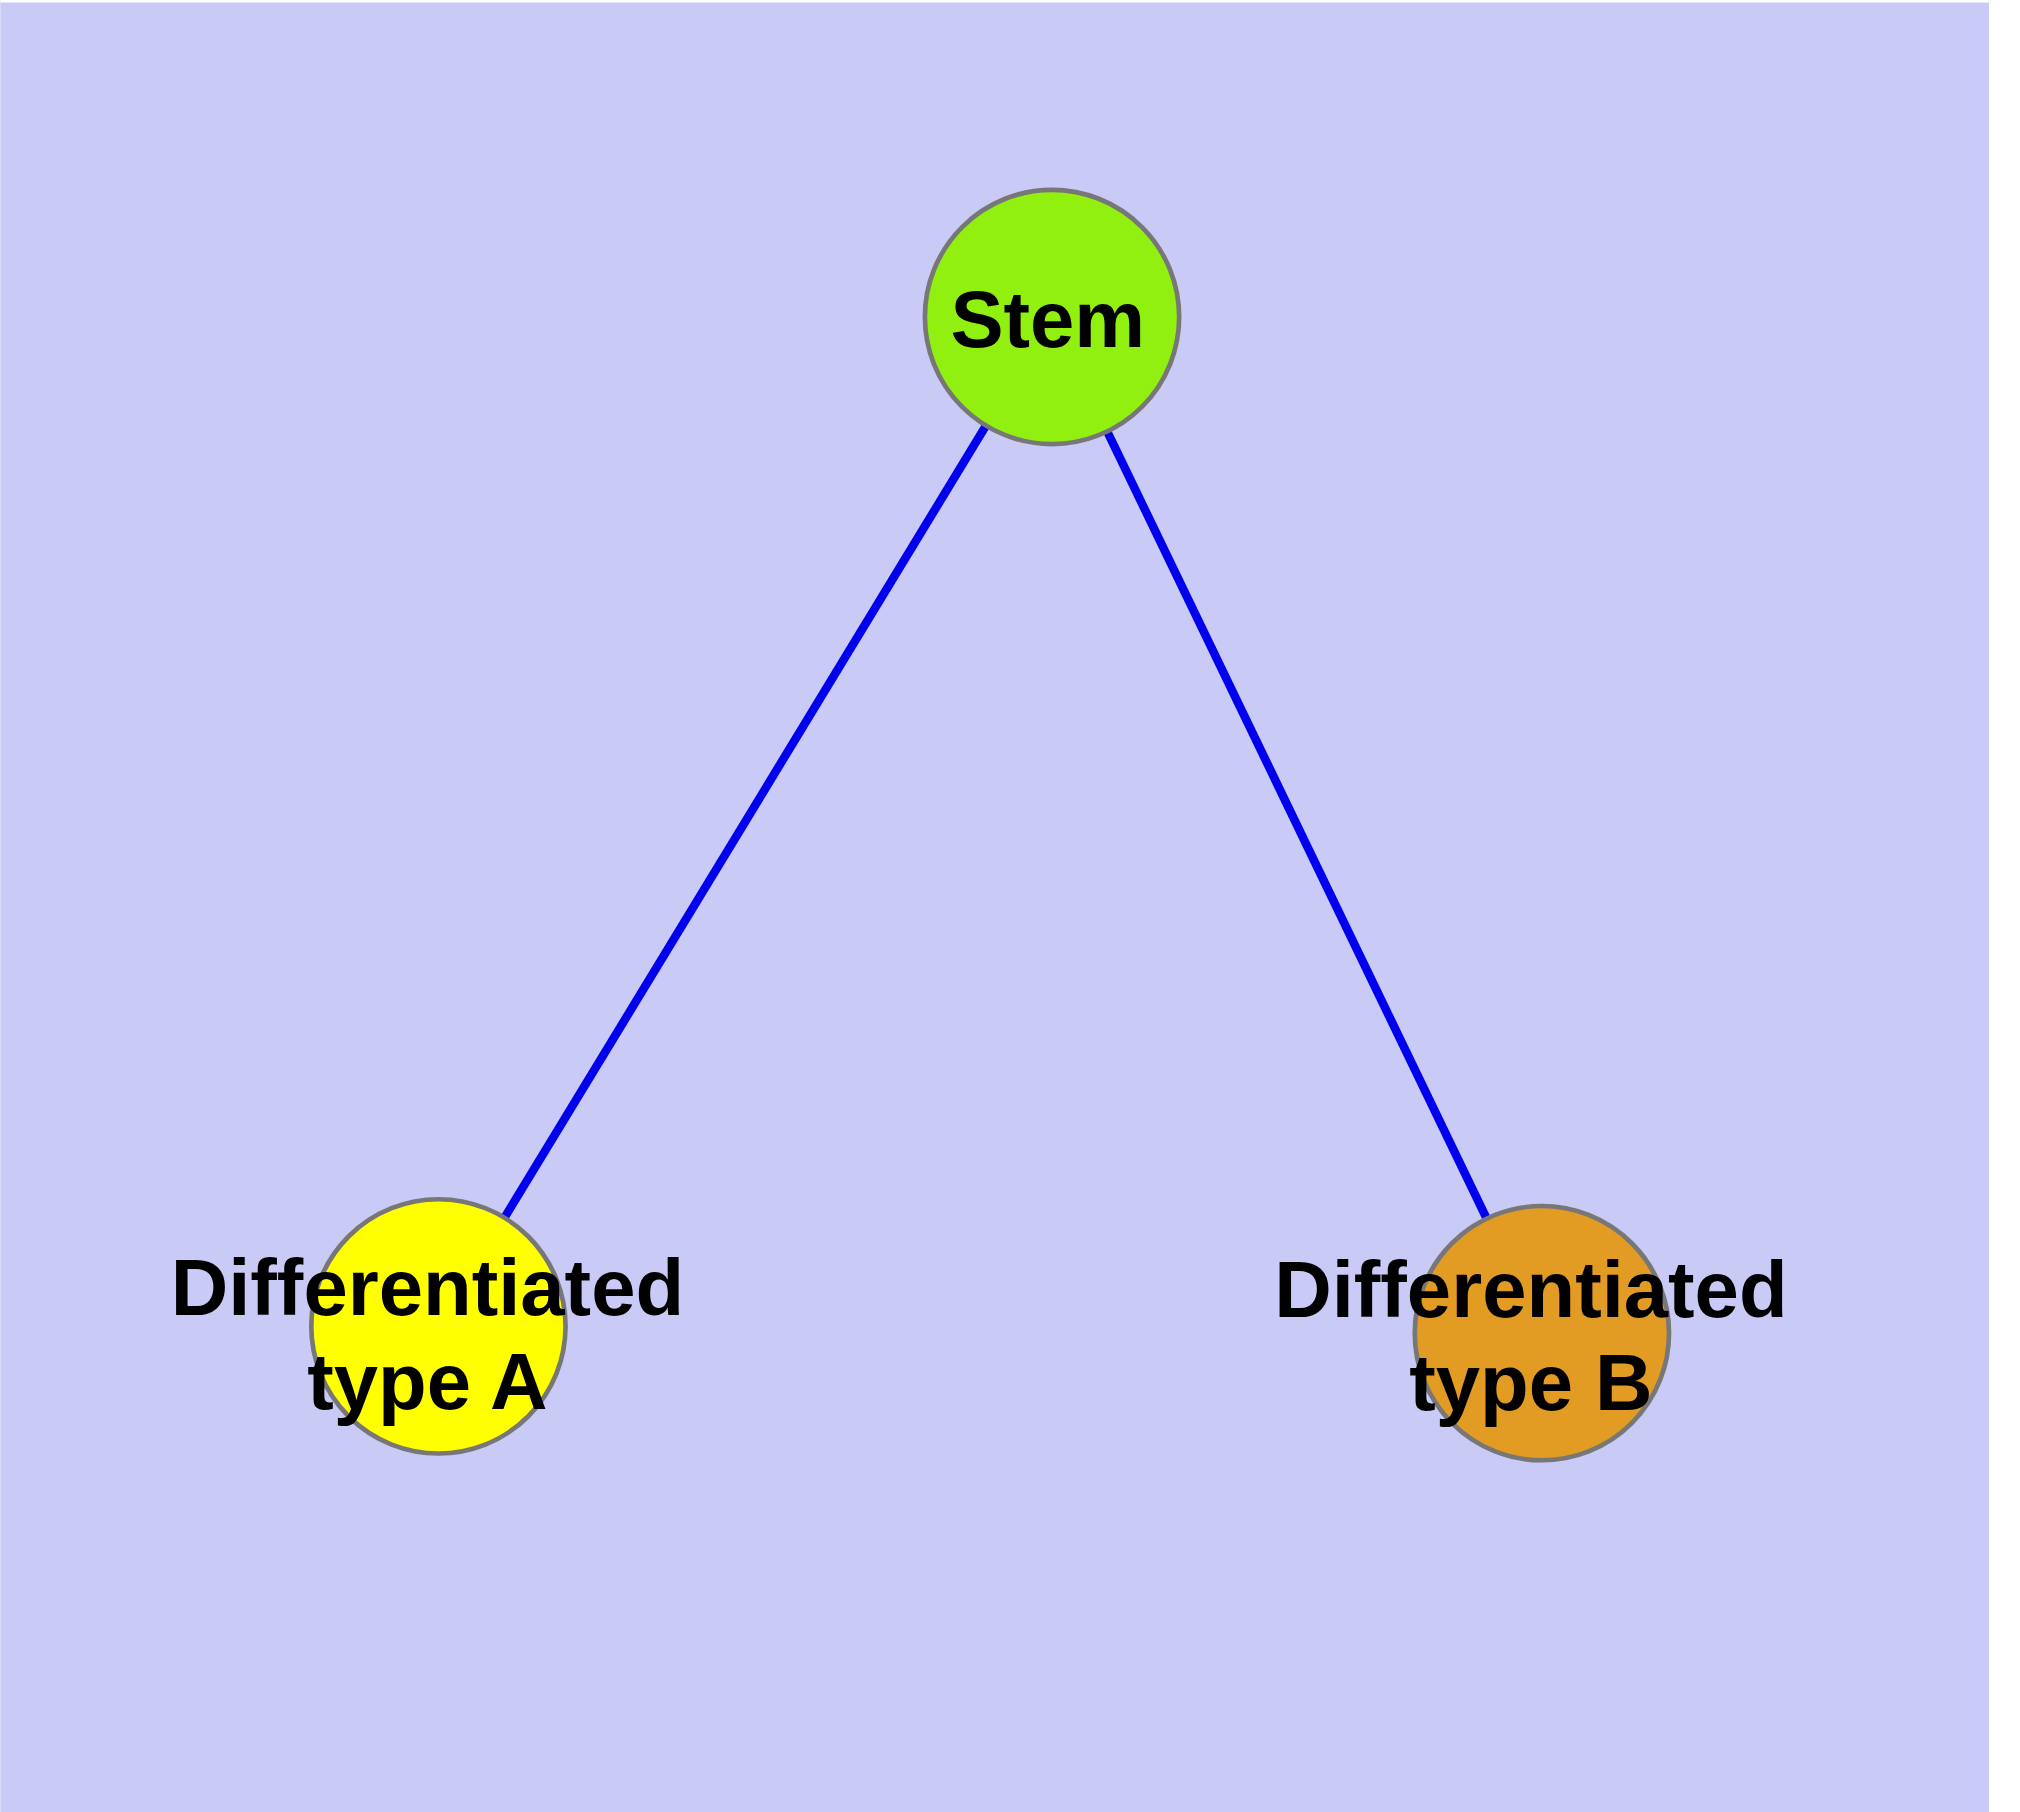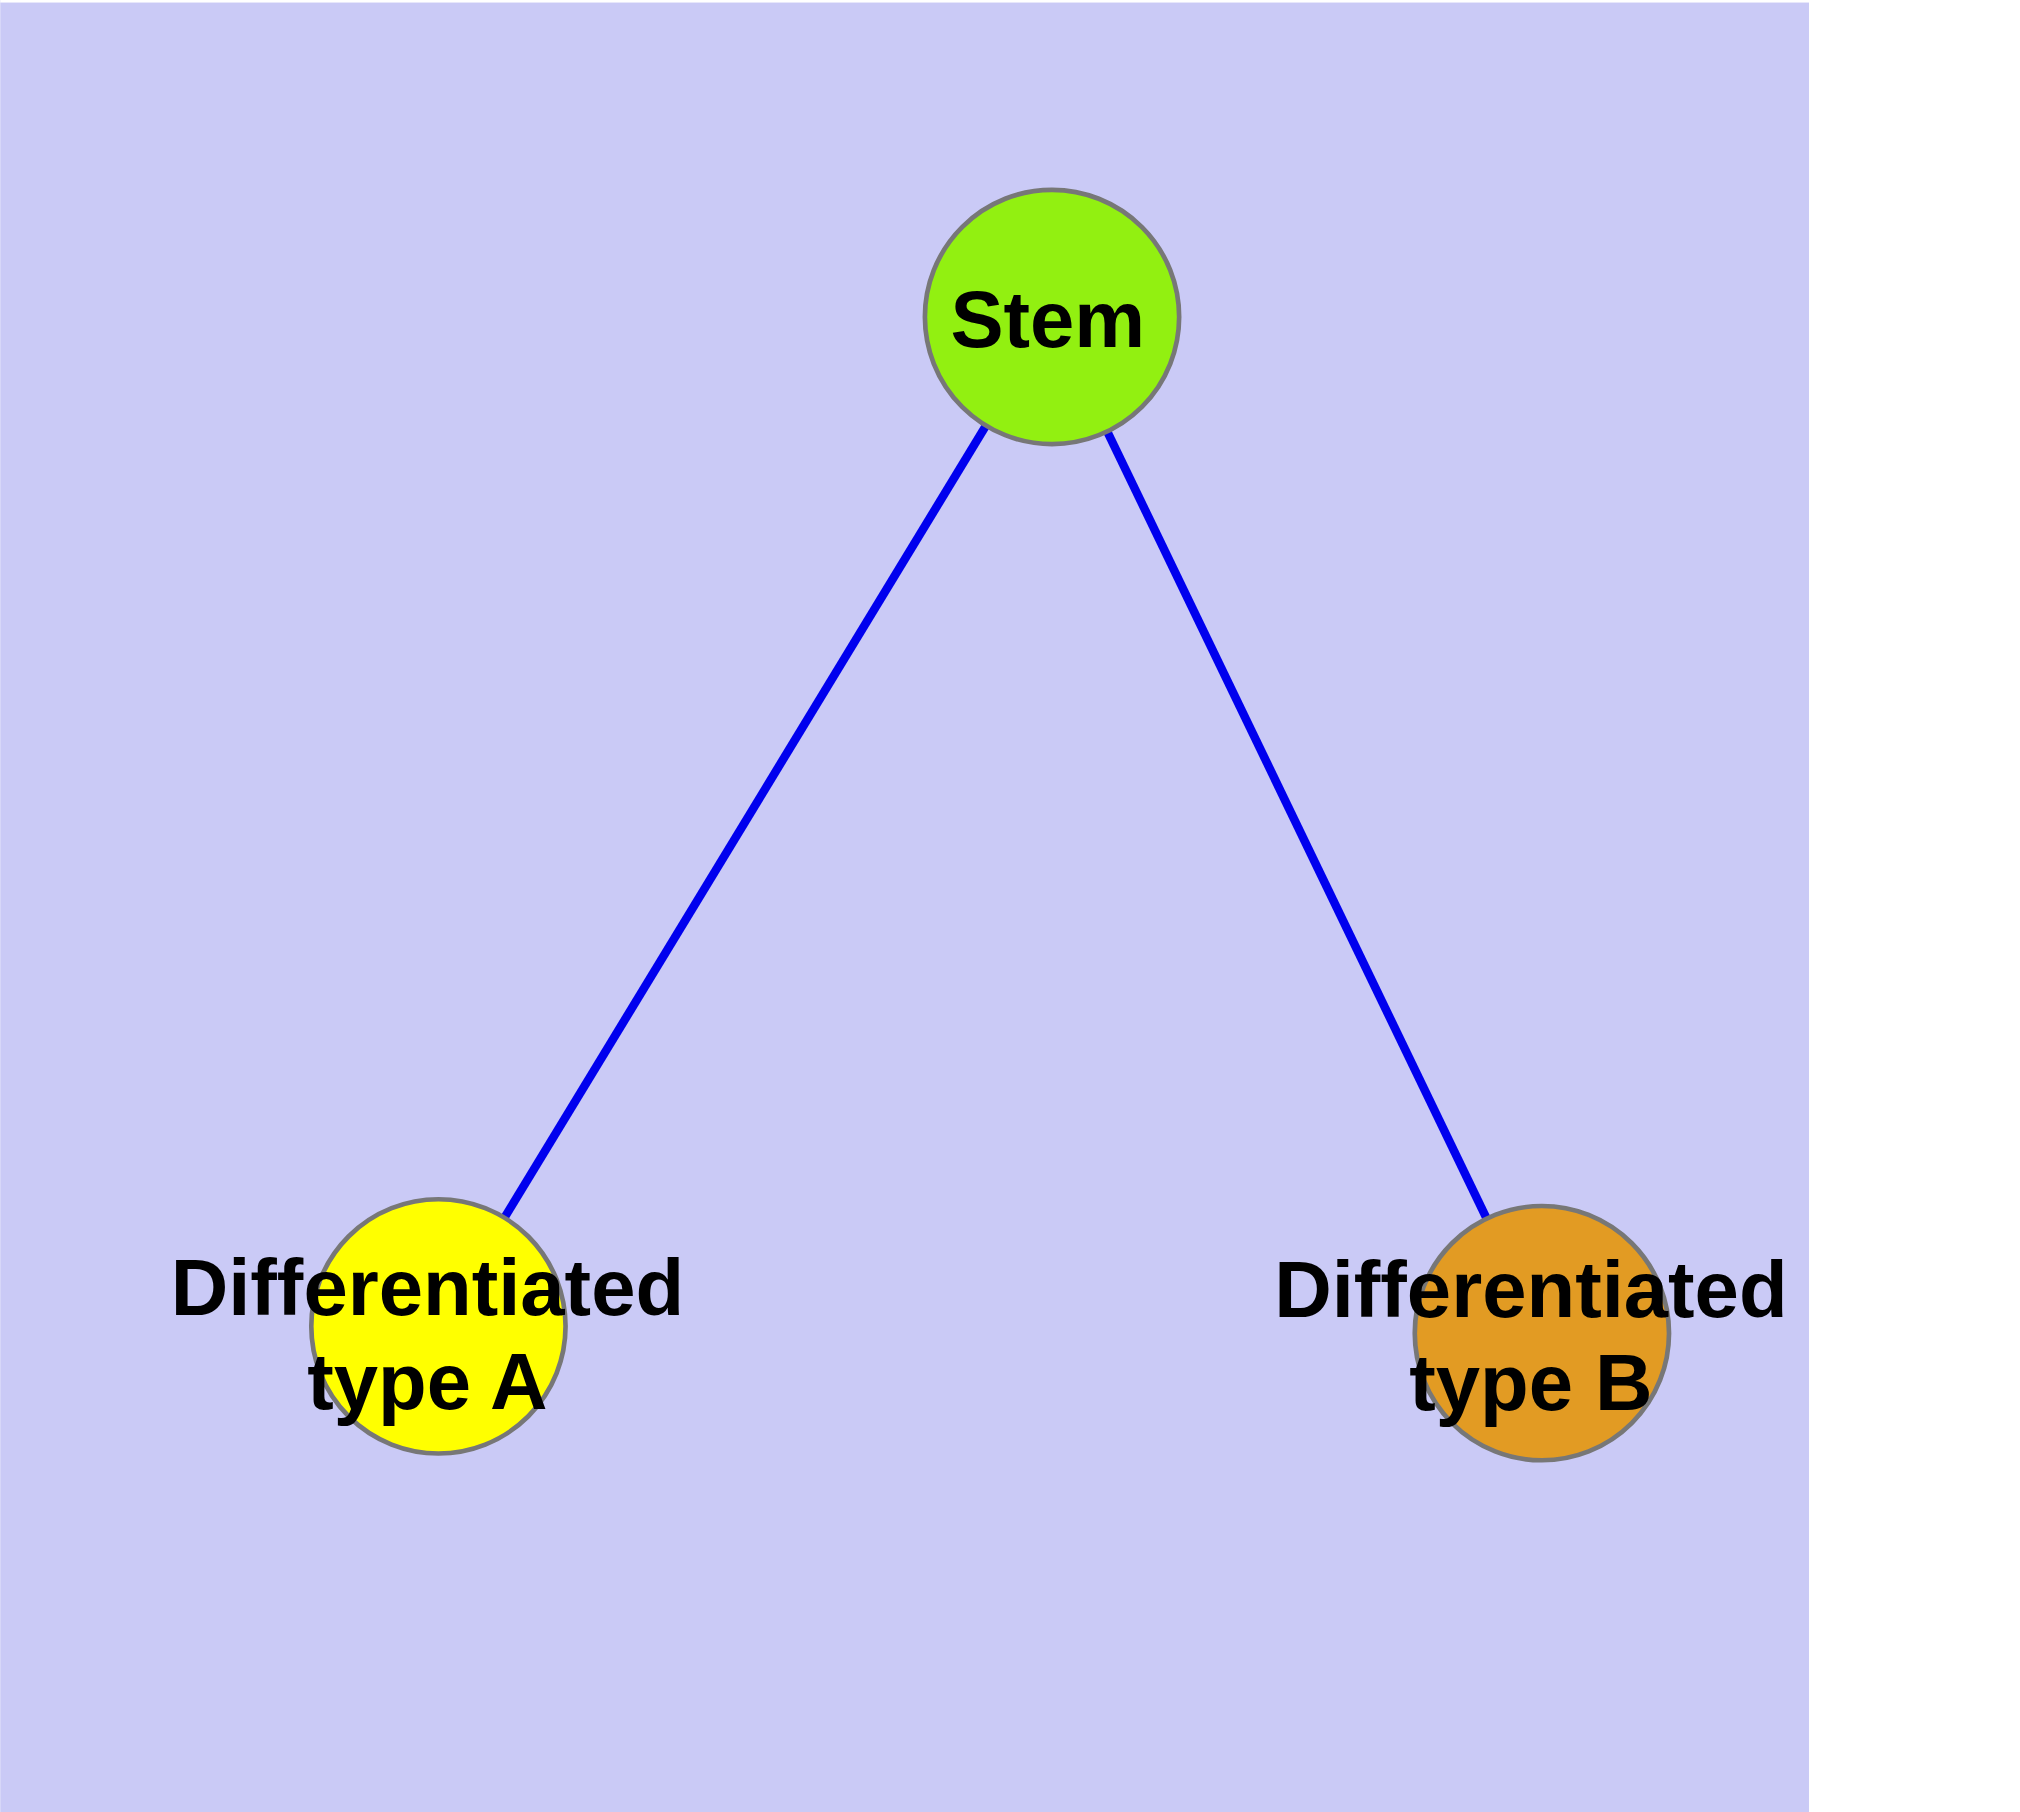--- a/index.html
+++ b/index.html
@@ -1,21 +1,21 @@
 <!DOCTYPE html>
 <html style="font-size:13.6px"><head>
 <meta charset="utf-8">
 <style>
   html, body {
     margin: 0;
     padding: 0;
     background: #ffffff;
   }
   .canvas-wrap {
-    width: 1809px;
+    width: 1989px;
     height: 1812px;
     overflow: hidden;
   }
   svg {
     display: block;
   }
   .node-label {
     font-family: "Liberation Sans", "DejaVu Sans", sans-serif;
     font-weight: bold;
     font-size: 94px;

